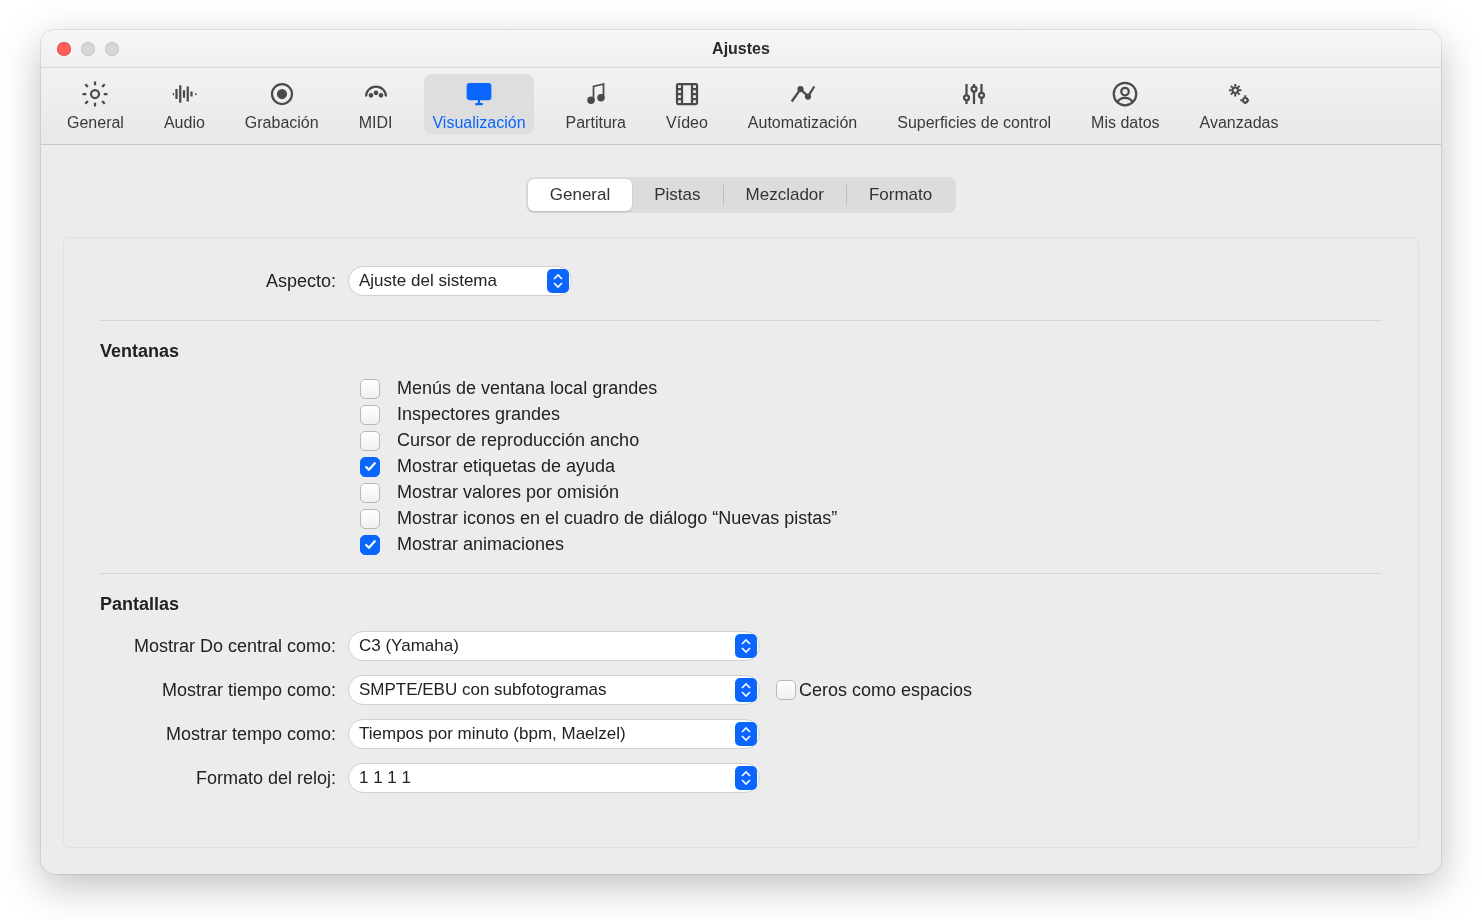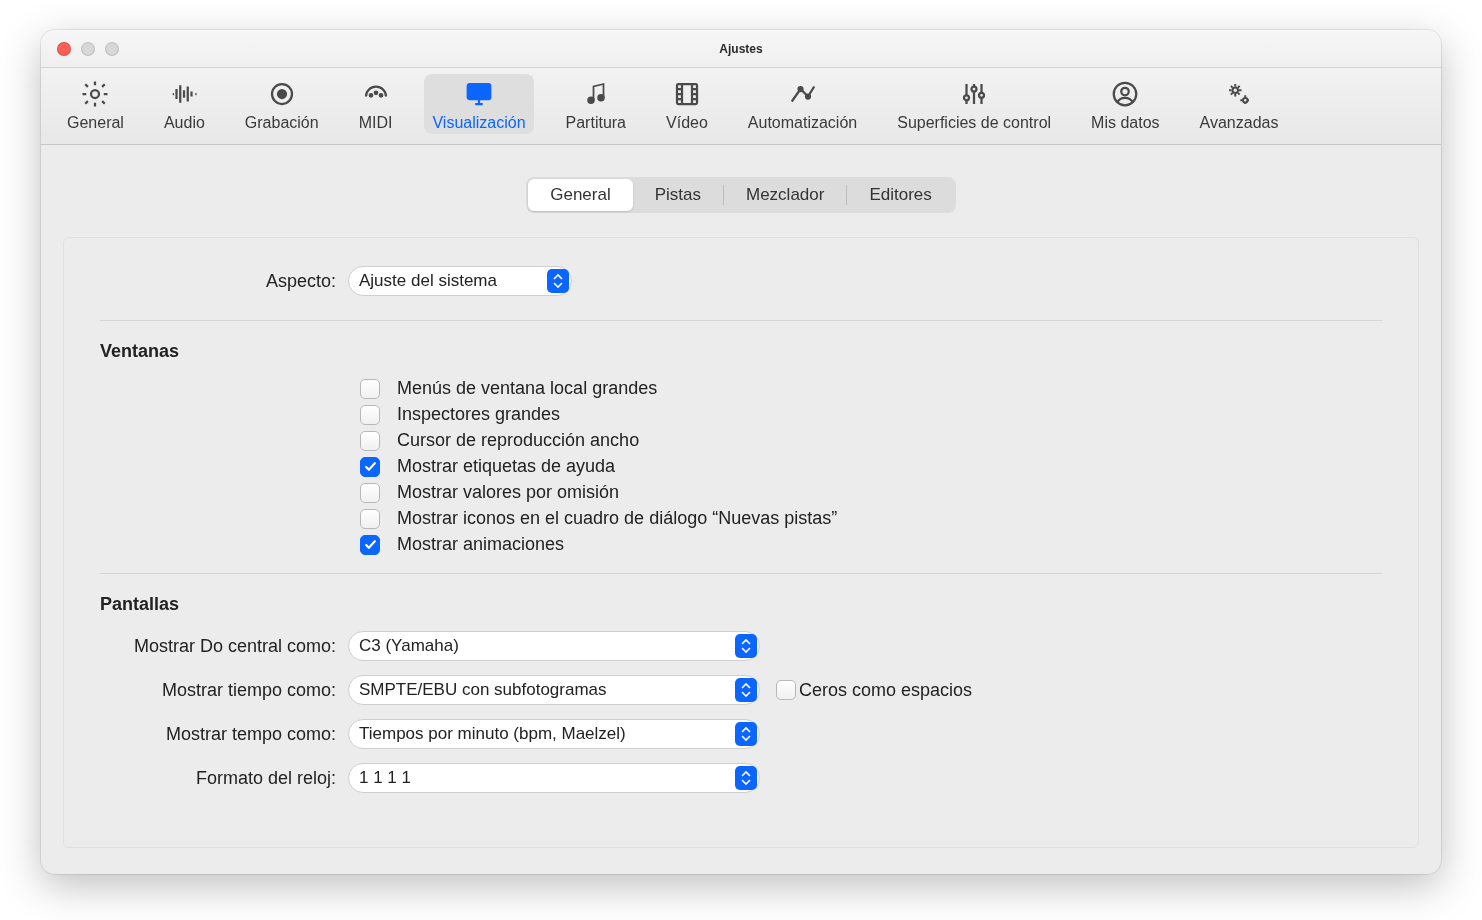--- a/index.html
+++ b/index.html
@@ -9,21 +9,21 @@
     border-radius: 14px; overflow: hidden; box-shadow: 0 12px 40px rgba(0,0,0,.25), 0 0 0 1px rgba(0,0,0,.08);
   }
   .titlebar {
     height: 38px; display: flex; align-items: center; position: relative;
     background: linear-gradient(#f7f7f7,#efefef); border-bottom: 1px solid #d4d4d4;
   }
   .traffic { display: flex; gap: 10px; padding-left: 16px; }
   .dot { width: 14px; height: 14px; border-radius: 50%; }
   .dot.red { background: #ff5f57; box-shadow: inset 0 0 0 1px rgba(0,0,0,.15); }
   .dot.gray { background: #d7d7d7; box-shadow: inset 0 0 0 1px rgba(0,0,0,.1); }
-  .wtitle { position: absolute; left: 0; right: 0; text-align: center; font-weight: 600; font-size: 12px; color: #2a2a2a; }
+  .wtitle { position: absolute; left: 0; right: 0; text-align: center; font-weight: 600; font-size: 16px; color: #2a2a2a; }
   .toolbar {
     display: flex; align-items: flex-end; padding: 6px 18px 10px; gap: 24px;
     border-bottom: 1px solid #c7c7c7;
     background: linear-gradient(#f2f2f2,#e8e8e8);
   }
   .tbitem { display: flex; flex-direction: column; align-items: center; gap: 4px; padding: 4px 8px 2px; border-radius: 8px; cursor: default; }
   .tbitem.active { background: #dedede; }
   .tbitem .icon { width: 32px; height: 32px; display: flex; align-items: center; justify-content: center; }
   .tbitem .icon svg { width: 30px; height: 30px; }
   .tbitem .lbl { font-size: 16px; color: #3a3a3a; }
@@ -194,21 +194,21 @@
   </div>
 
   <div class="content">
 
     <div class="segmented">
       <div class="seg active">General</div>
       <div class="seg">Pistas</div>
       <div class="sep"></div>
       <div class="seg">Mezclador</div>
       <div class="sep"></div>
-      <div class="seg">Editores</div>
+      <div class="seg">Formato</div>
     </div>
 
     <div class="panel">
 
       <div class="row">
         <div class="label-col">Aspecto:</div>
         <div class="select mid">
           <span>Ajuste del sistema</span>
           <span class="arrows">
             <svg viewBox="0 0 10 6">

